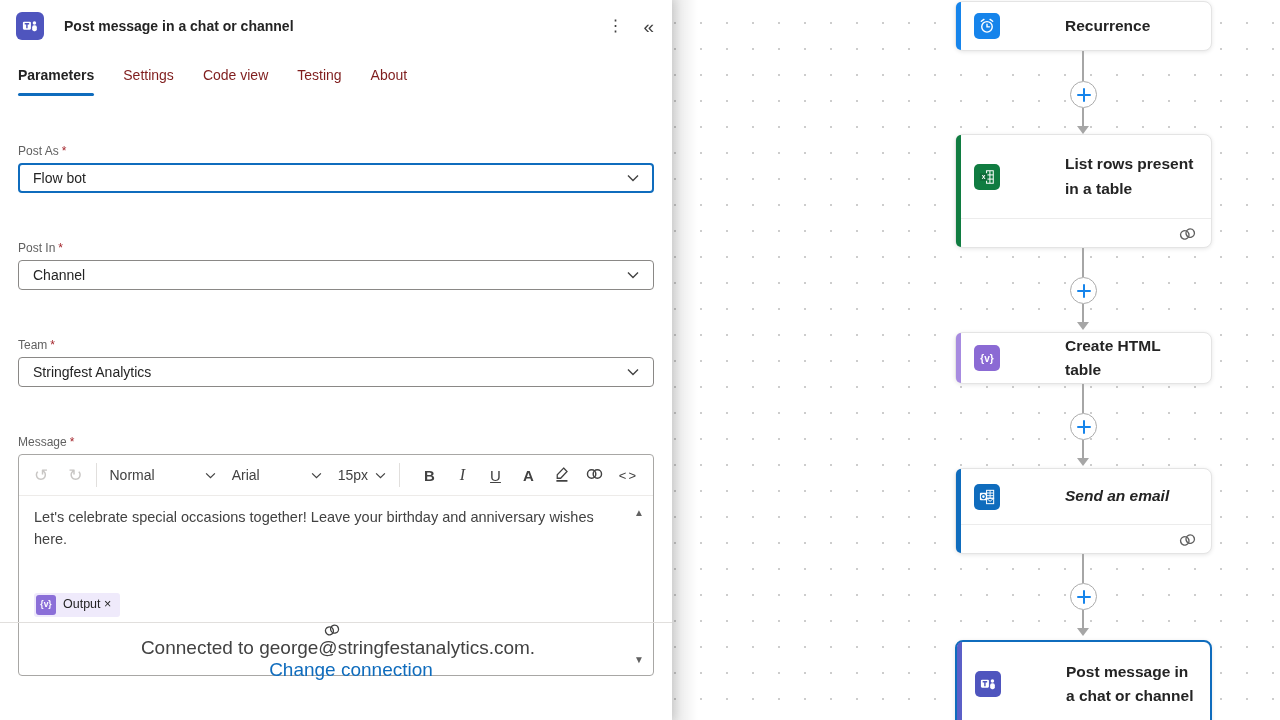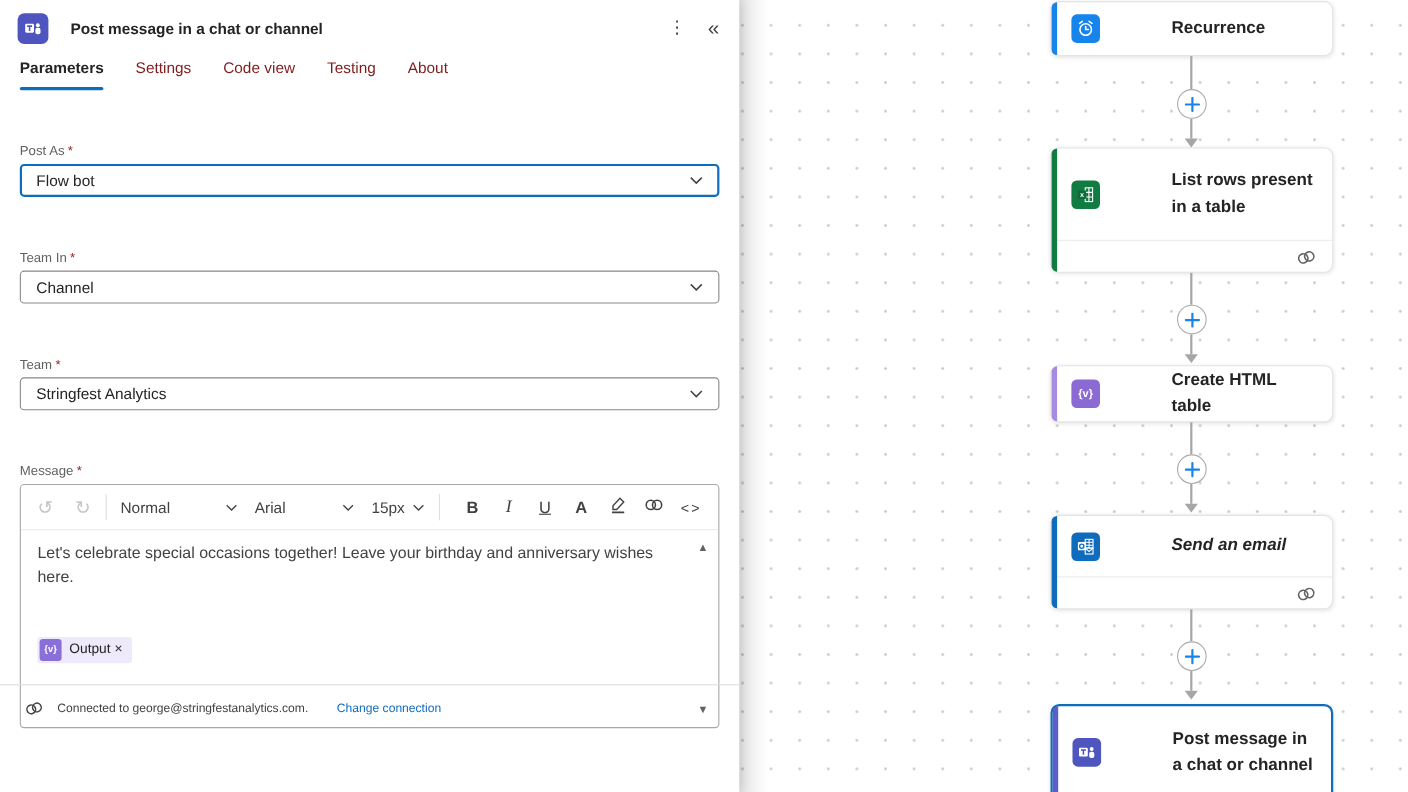--- a/index.html
+++ b/index.html
@@ -36,21 +36,21 @@
     box-shadow: 3px 0 9px rgba(0,0,0,.12); z-index:5; }
 
   .panel-header { display:flex; align-items:center; height:46px; padding:0 18px 0 16px; margin-top:3px; }
   .teams-badge { width:28px; height:28px; border-radius:6px; background:#4F55BE;
     display:flex; align-items:center; justify-content:center; }
   .panel-title { font-size:14px; font-weight:700; color:#242424; margin-left:20px; }
   .header-actions { margin-left:auto; display:flex; align-items:center; gap:20px; color:#424242; }
   .dots-btn { font-size:16px; line-height:1; cursor:pointer; }
   .collapse-btn { font-size:19px; line-height:1; cursor:pointer; }
 
-  .tabs { display:flex; padding:0 18px; gap:29px; margin-top:0; }
+  .tabs { display:flex; padding:0 18px; gap:29px; margin-top:14px; }
   .tab { font-size:14px; color:#7f1d1d; padding:4px 0 13px 0; position:relative; cursor:pointer; }
   .tab.active { font-weight:700; color:#242424; }
   .tab.active::after { content:""; position:absolute; left:0; right:0; bottom:0; height:3px;
     background:#0F6CBD; border-radius:3px; }
 
   .fields { padding:0 18px; margin-top:11px; }
   .field { margin-bottom:13px; }
   .field-label { font-size:12px; color:#616161; margin-bottom:5px;margin-top:48px; }
   .req { color:#A4262C; margin-left:3px; }
   .select { height:30px; border:1px solid #8A8886; border-radius:4px; background:#fff;
@@ -78,21 +78,21 @@
     font-size:14.5px; color:#424242; line-height:1.5; cursor:text; }
   .msg-text { max-width:575px; }
   .chip { display:inline-flex; align-items:center; margin-top:42px; background:#EFEAFB;
     border-radius:3px; padding:2px 9px 2px 2px; font-size:12.5px; color:#242424; cursor:pointer; }
   .chip-icon { width:20px; height:20px; border-radius:3px; background:#8B6FD8; color:#fff;
     font-size:8.5px; font-weight:700; display:flex; align-items:center; justify-content:center; margin-right:7px; }
   .scroll-arrow { position:absolute; right:9px; color:#616161; font-size:10px; cursor:pointer; }
   .scroll-up { top:9px; } .scroll-down { bottom:9px; }
 
   .panel-footer { position:absolute; left:0; top:622px; width:672px; border-top:1px solid #E1DFDD;
-    display:flex; align-items:center; padding:0 18px 0 22px; height:43px; font-size:11px; color:#424242; }
+    display:flex; align-items:center; padding:0 18px 0 22px; height:43px; font-size:19px; color:#424242;flex-direction:column; }
   .conn-chain { margin-right:12px; display:flex; }
   .change-link { color:#0F6CBD; margin-left:26px; cursor:pointer; }
 </style>
 </head>
 <body>
 
 <div class="canvas">
 
   <div class="node" style="top:1px; height:50px;">
     <div class="node-accent" style="background-color: rgb(22, 132, 235);"></div>
@@ -243,21 +243,21 @@
     <div class="field">
       <div class="field-label"><span>Post As</span><span class="req">*</span></div>
       <div class="select focused">
         <span>Flow bot</span>
         <svg width="12" height="8" viewBox="0 0 12 8">
             <path d="M1 1.5 L6 6.5 L11 1.5" fill="none" stroke="#424242" stroke-width="1.4"></path>
           </svg>
       </div>
     </div>
     <div class="field">
-      <div class="field-label"><span>Team In</span><span class="req">*</span></div>
+      <div class="field-label"><span>Post In</span><span class="req">*</span></div>
       <div class="select">
         <span>Channel</span>
         <svg width="12" height="8" viewBox="0 0 12 8">
             <path d="M1 1.5 L6 6.5 L11 1.5" fill="none" stroke="#424242" stroke-width="1.4"></path>
           </svg>
       </div>
     </div>
     <div class="field">
       <div class="field-label"><span>Team</span><span class="req">*</span></div>
       <div class="select">

